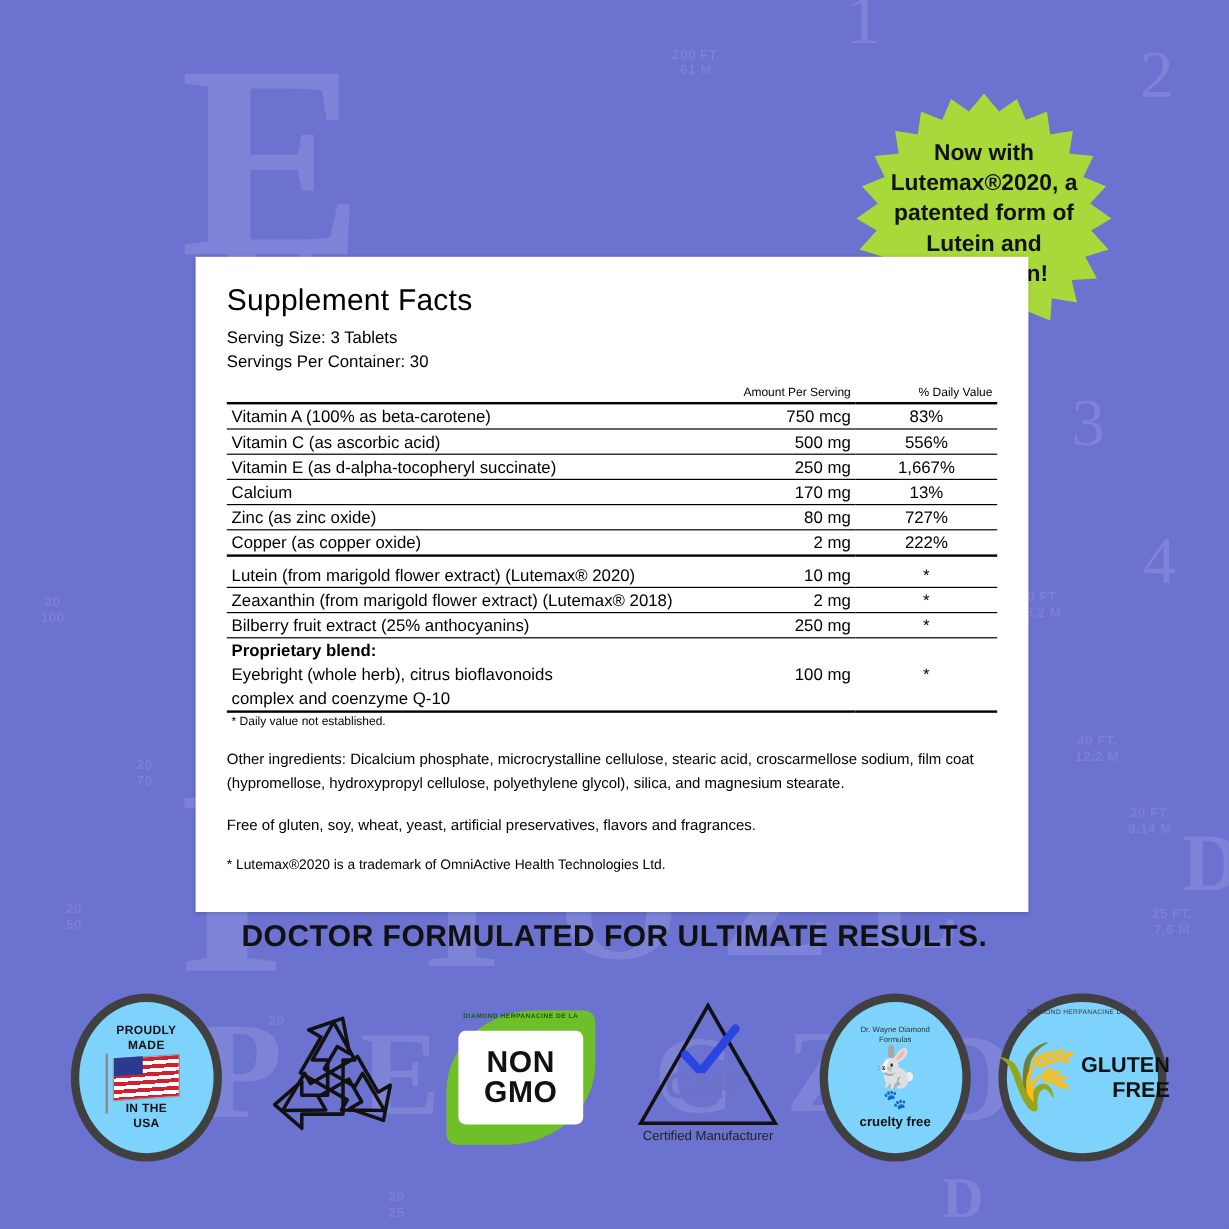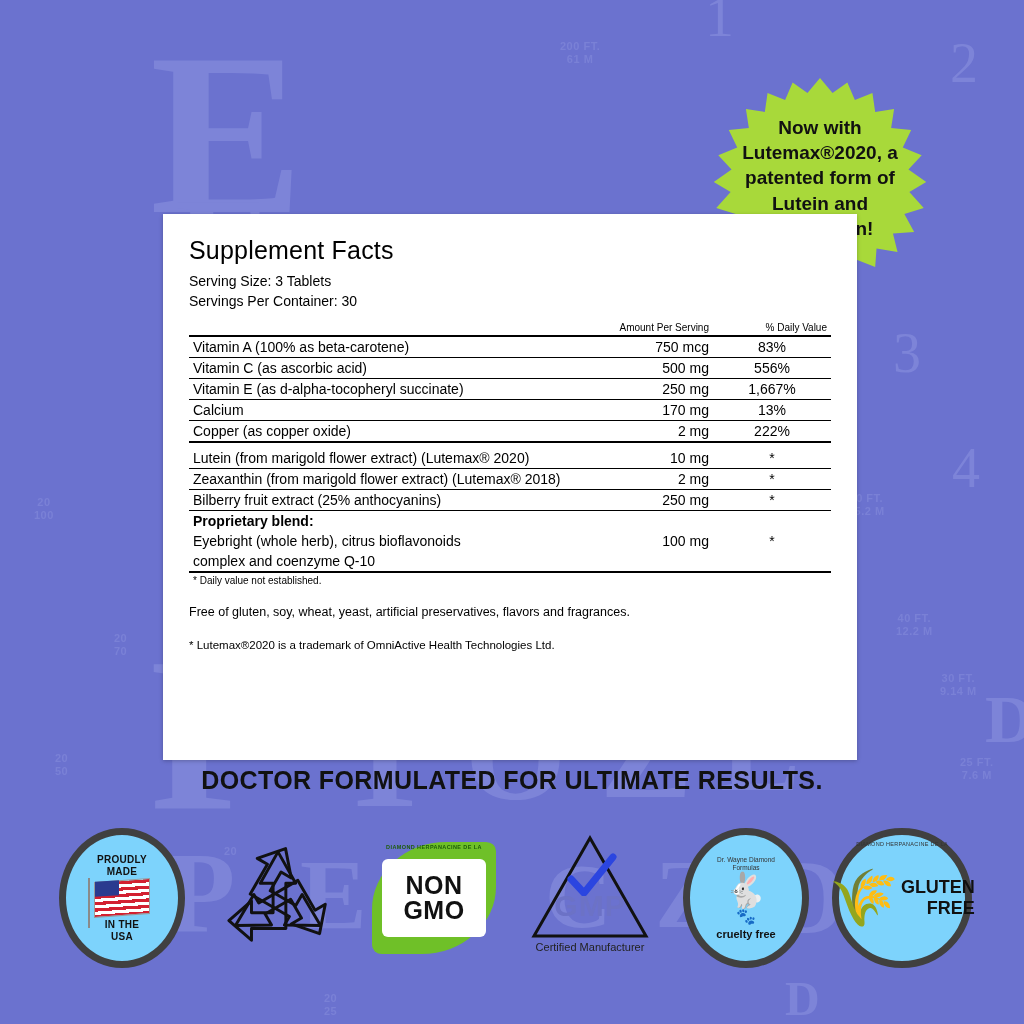--- a/index.html
+++ b/index.html
@@ -296,20 +296,25 @@
         <tr>
           <td class="nm">Vitamin E (as d-alpha-tocopheryl succinate)</td>
           <td class="amt">250 mg</td>
           <td class="dv">1,667%</td>
         </tr>
         <tr>
           <td class="nm">Calcium</td>
           <td class="amt">170 mg</td>
           <td class="dv">13%</td>
         </tr>
+        <tr>
+          <td class="nm">Zinc (as zinc oxide)</td>
+          <td class="amt">80 mg</td>
+          <td class="dv">727%</td>
+        </tr>
         <tr class="thickline">
           <td class="nm">Copper (as copper oxide)</td>
           <td class="amt">2 mg</td>
           <td class="dv">222%</td>
         </tr>
         <tr class="gap">
             <td colspan="3"></td>
           </tr>
         <tr>
           <td class="nm">Lutein (from marigold flower extract) (Lutemax® 2020)</td>
@@ -341,20 +346,21 @@
           <td class="amt"></td>
           <td class="dv"></td>
         </tr>
         <tr class="noline">
           <td class="footnote" colspan="3">*  Daily value not established.</td>
         </tr>
       </tbody>
     </table>
 
     <div class="other">
+      <p>Other ingredients: Dicalcium phosphate, microcrystalline cellulose, stearic acid, croscarmellose sodium, film coat (hypromellose, hydroxypropyl cellulose, polyethylene glycol), silica, and magnesium stearate.</p>
       <p>Free of gluten, soy, wheat, yeast, artificial preservatives, flavors and fragrances.</p>
       <p class="tm">*  Lutemax®2020  is a trademark of OmniActive Health Technologies Ltd.</p>
     </div>
   </div>
 </div>
 
 <div id="tagline">DOCTOR FORMULATED FOR ULTIMATE RESULTS.</div>
 
 <div id="badges">
 

